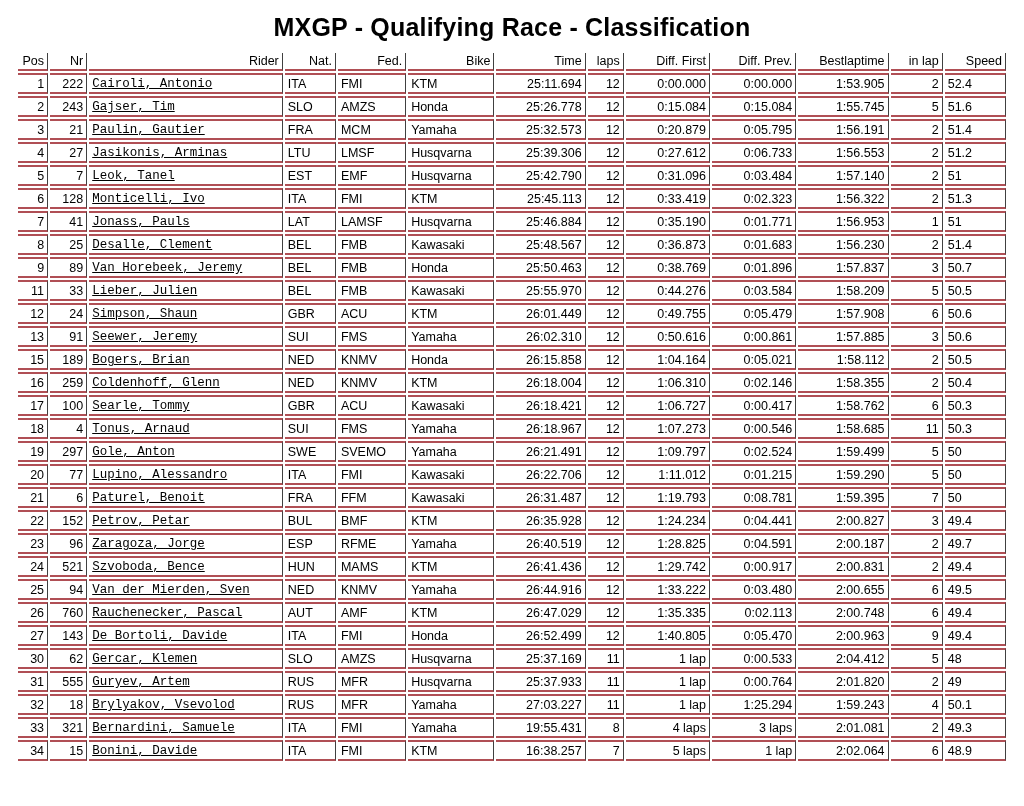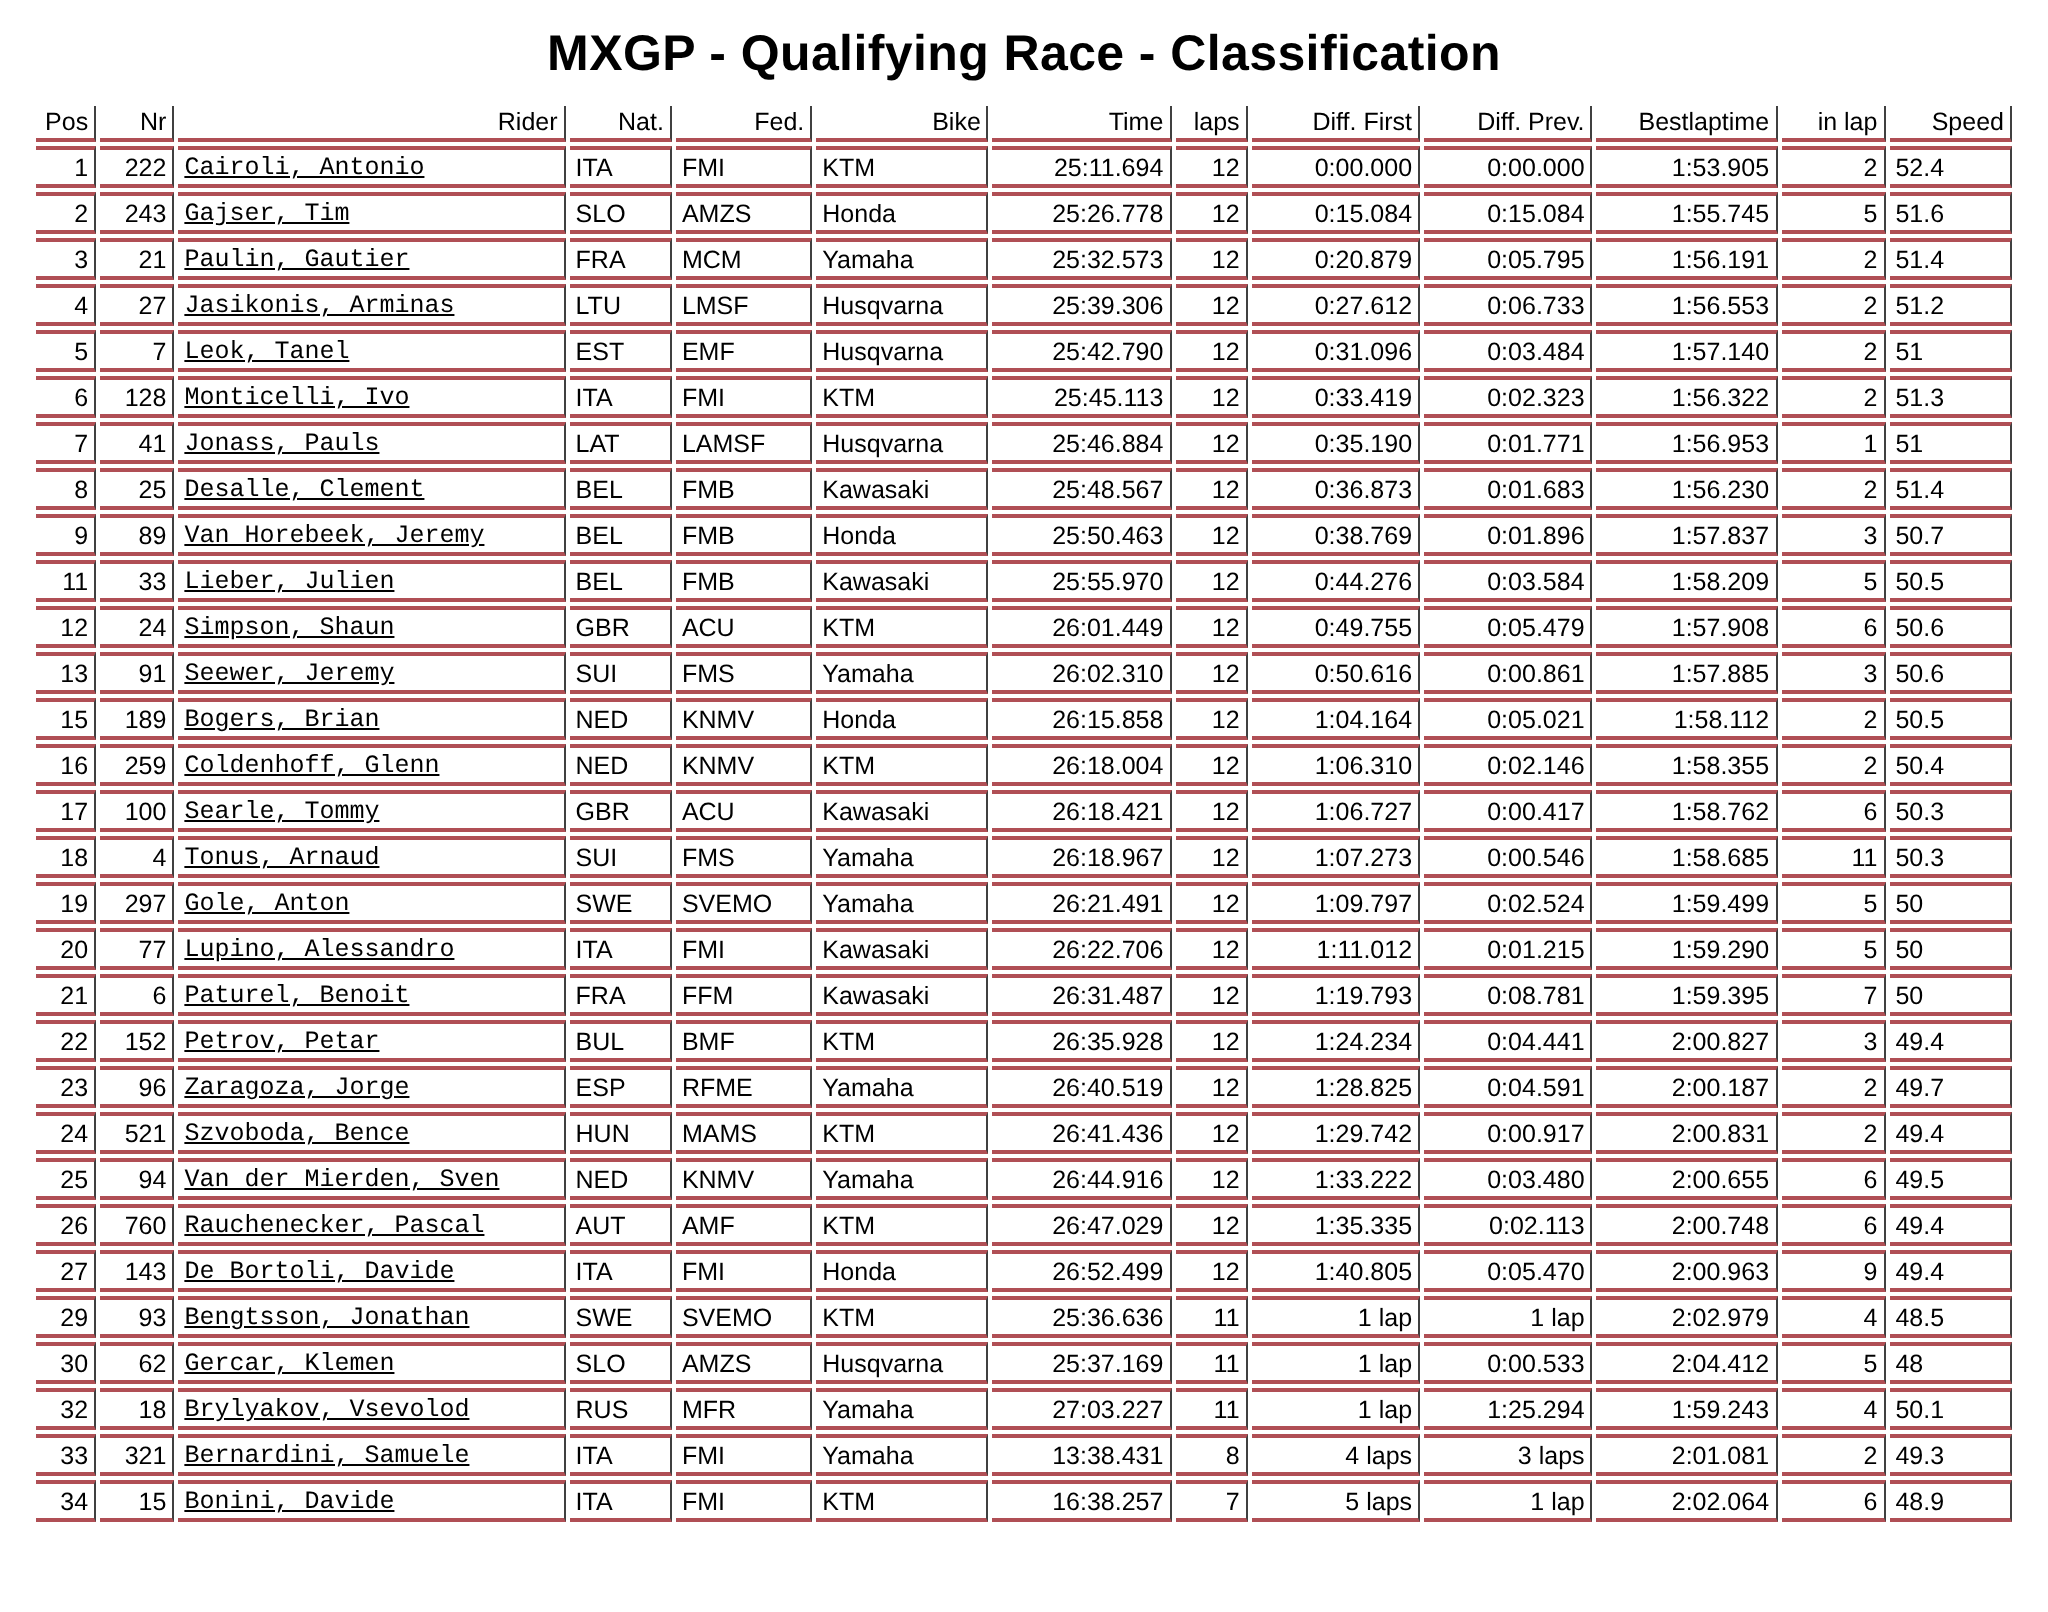--- a/index.html
+++ b/index.html
@@ -472,50 +472,50 @@
         <td class="al">Honda</td>
         <td class="ar">26:52.499</td>
         <td class="ar">12</td>
         <td class="ar">1:40.805</td>
         <td class="ar">0:05.470</td>
         <td class="ar">2:00.963</td>
         <td class="ar">9</td>
         <td class="al">49.4</td>
       </tr>
       <tr>
-        <td class="ar">29</td>
-        <td class="ar">93</td>
-        <td class="al"><span class="rider-link">Bengtsson, Jonathan</span></td>
-        <td class="al">SWE</td>
-        <td class="al">SVEMO</td>
-        <td class="al">KTM</td>
-        <td class="ar">25:36.636</td>
-        <td class="ar">11</td>
-        <td class="ar">1 lap</td>
-        <td class="ar">1 lap</td>
-        <td class="ar">2:02.979</td>
-        <td class="ar">4</td>
-        <td class="al">48.5</td>
-      </tr>
-      <tr>
         <td class="ar">30</td>
         <td class="ar">62</td>
         <td class="al"><span class="rider-link">Gercar, Klemen</span></td>
         <td class="al">SLO</td>
         <td class="al">AMZS</td>
         <td class="al">Husqvarna</td>
         <td class="ar">25:37.169</td>
         <td class="ar">11</td>
         <td class="ar">1 lap</td>
         <td class="ar">0:00.533</td>
         <td class="ar">2:04.412</td>
         <td class="ar">5</td>
         <td class="al">48</td>
       </tr>
       <tr>
+        <td class="ar">31</td>
+        <td class="ar">555</td>
+        <td class="al"><span class="rider-link">Guryev, Artem</span></td>
+        <td class="al">RUS</td>
+        <td class="al">MFR</td>
+        <td class="al">Husqvarna</td>
+        <td class="ar">25:37.933</td>
+        <td class="ar">11</td>
+        <td class="ar">1 lap</td>
+        <td class="ar">0:00.764</td>
+        <td class="ar">2:01.820</td>
+        <td class="ar">2</td>
+        <td class="al">49</td>
+      </tr>
+      <tr>
         <td class="ar">32</td>
         <td class="ar">18</td>
         <td class="al"><span class="rider-link">Brylyakov, Vsevolod</span></td>
         <td class="al">RUS</td>
         <td class="al">MFR</td>
         <td class="al">Yamaha</td>
         <td class="ar">27:03.227</td>
         <td class="ar">11</td>
         <td class="ar">1 lap</td>
         <td class="ar">1:25.294</td>
@@ -523,21 +523,21 @@
         <td class="ar">4</td>
         <td class="al">50.1</td>
       </tr>
       <tr>
         <td class="ar">33</td>
         <td class="ar">321</td>
         <td class="al"><span class="rider-link">Bernardini, Samuele</span></td>
         <td class="al">ITA</td>
         <td class="al">FMI</td>
         <td class="al">Yamaha</td>
-        <td class="ar">13:38.431</td>
+        <td class="ar">19:55.431</td>
         <td class="ar">8</td>
         <td class="ar">4 laps</td>
         <td class="ar">3 laps</td>
         <td class="ar">2:01.081</td>
         <td class="ar">2</td>
         <td class="al">49.3</td>
       </tr>
       <tr>
         <td class="ar">34</td>
         <td class="ar">15</td>

